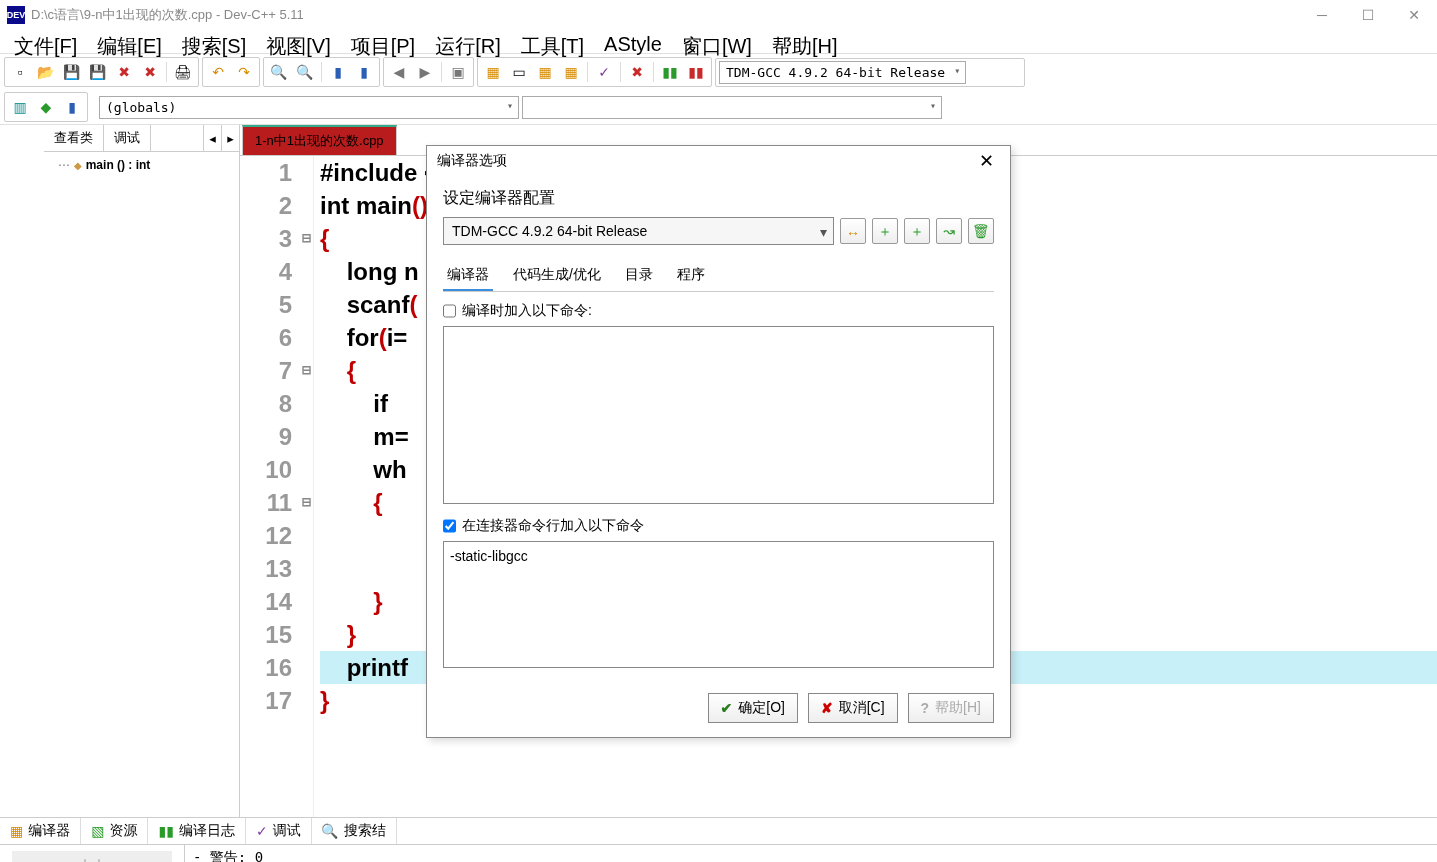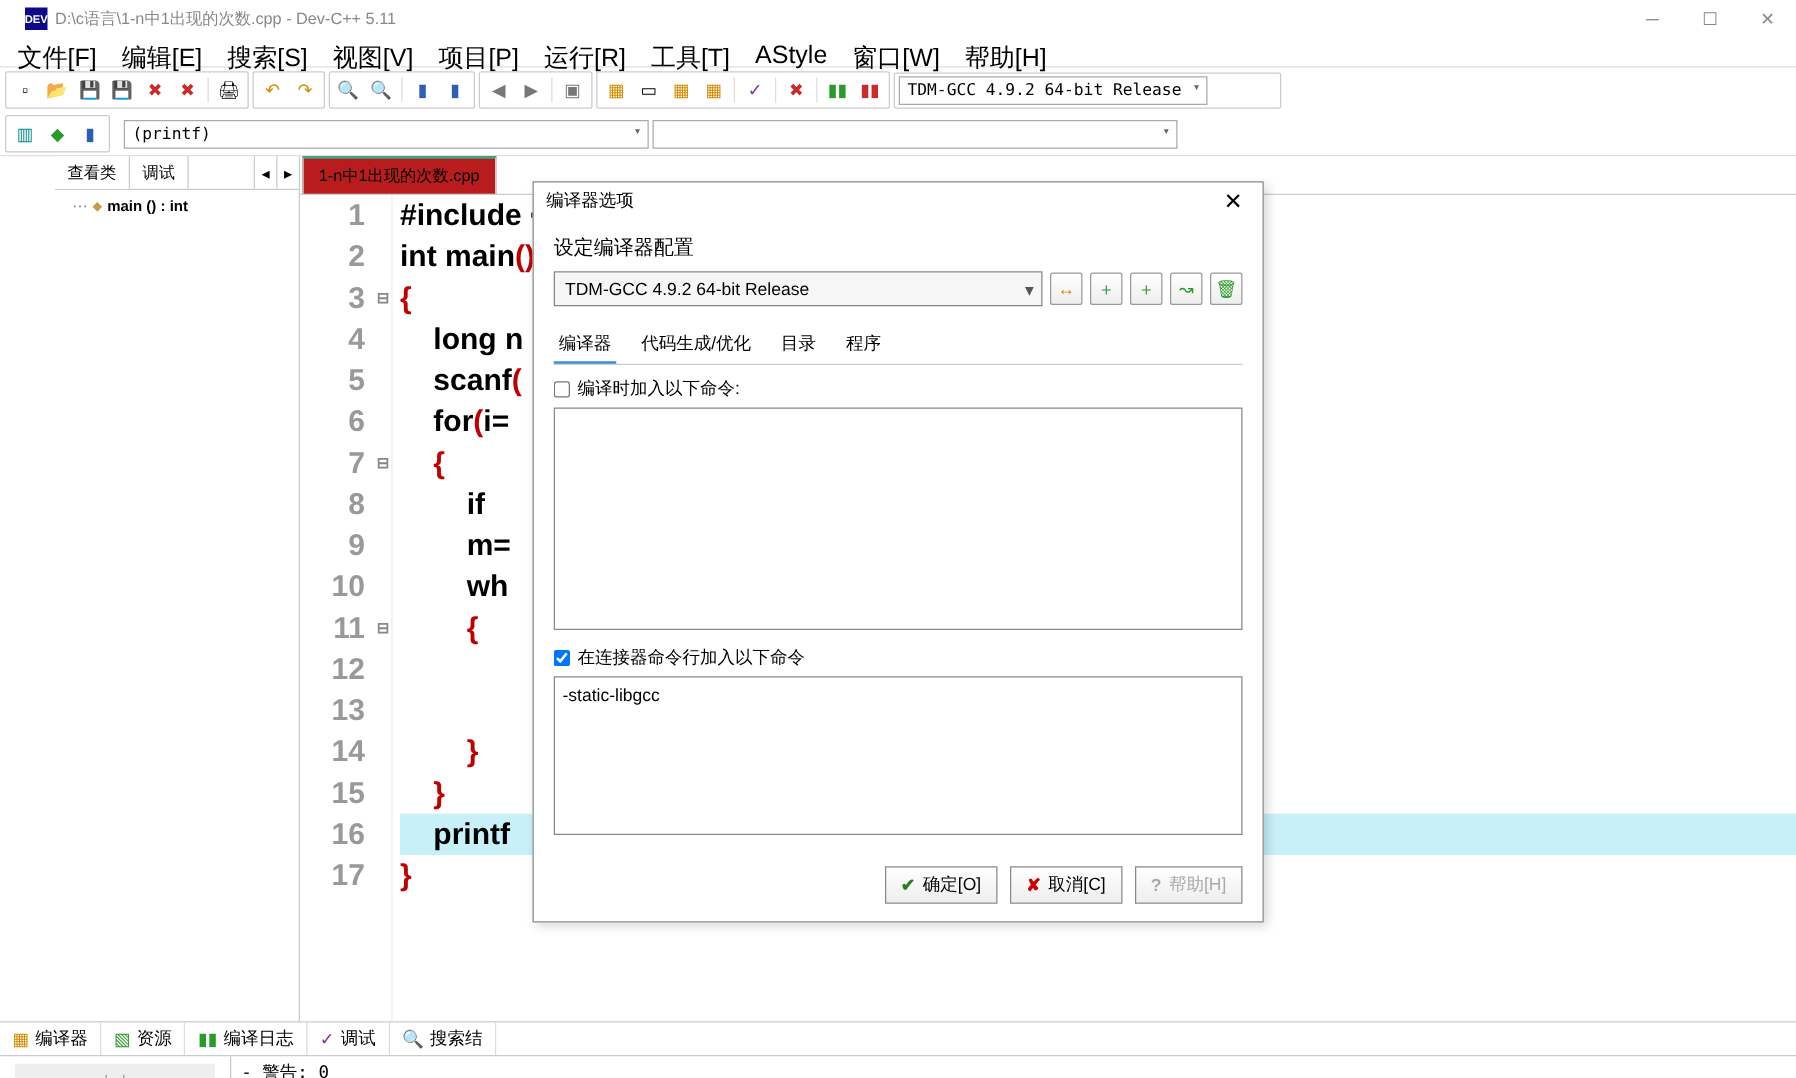--- a/index.html
+++ b/index.html
@@ -1,19 +1,19 @@
 <!DOCTYPE html>
 <html><head>
 <meta charset="utf-8">
 <style>
 * { box-sizing: border-box; margin: 0; padding: 0; font-family: "Microsoft YaHei", "SimSun", sans-serif; }
 body { background: #fff; font-size: 13px; overflow: hidden; }
 
 
-.titlebar { height: 30px; display: flex; align-items: center; padding-left: 20px; color: #888; }
+.titlebar { height: 30px; display: flex; align-items: center; padding-left: 7px; color: #888; }
 .titlebar-icon { width: 18px; height: 18px; background: #0a0a8a; margin-right: 6px; display: flex; align-items: center; justify-content: center; color: #fff; font-size: 9px; font-weight: bold; }
 .titlebar-buttons { margin-left: auto; display: flex; }
 .titlebar-btn { width: 46px; height: 30px; display: flex; align-items: center; justify-content: center; color: #888; font-size: 14px; cursor: pointer; }
 
 
 .menubar { height: 24px; display: flex; padding-left: 4px; border-bottom: 1px solid #e0e0e0; }
 .menubar-item { padding: 3px 10px; cursor: pointer; font-size: 20px; }
 
 
 .toolbar-row { display: flex; align-items: center; padding: 3px 4px; gap: 3px; }
@@ -61,21 +61,21 @@
 .dialog-close { margin-left: auto; font-size: 18px; cursor: pointer; padding: 0 6px; }
 .dialog-body { padding: 12px 16px; }
 .dialog-section-title { font-size: 16px; margin-bottom: 8px; }
 .dialog-combo-row { display: flex; gap: 6px; align-items: center; }
 .dialog-combo { flex: 1; border: 1px solid #888; padding: 5px 8px; font-size: 14px; background: #f6f6f6; position: relative; cursor: pointer; }
 .dialog-combo::after { content: "▾"; position: absolute; right: 6px; top: 6px; color: #555; }
 .mini-btn { width: 26px; height: 26px; border: 1px solid #999; border-radius: 2px; display: flex; align-items: center; justify-content: center; cursor: pointer; background: linear-gradient(#fff,#eee); }
 .dialog-tabs { display: flex; margin-top: 16px; gap: 16px; border-bottom: 1px solid #ccc; font-size: 14px; }
 .dialog-tab { padding: 5px 4px; cursor: pointer; }
 .dialog-tab.active { border-bottom: 2px solid #3a8edb; }
-.checkrow { display: flex; align-items: center; gap: 6px; margin: 10px 0 6px; font-size: 14px; }
+.checkrow { display: flex; gap: 6px; margin: 10px 0 6px; font-size: 14px; }
 .txtarea { width: 100%; resize: none; border: 1px solid #888; padding: 6px; font-size: 14px; font-family: inherit; }
 .txtarea.tall1 { height: 178px; }
 .txtarea.tall2 { height: 127px; }
 .dialog-buttons { display: flex; justify-content: flex-end; gap: 10px; padding: 10px 16px 14px; }
 .dlg-btn { padding: 5px 12px; border: 1px solid #888; background: linear-gradient(#fff,#eee); cursor: pointer; display: flex; align-items: center; gap: 6px; font-size: 14px; }
 .dlg-btn.disabled { color: #aaa; }
 .glyph-check { color: #2a7d1f; font-weight: bold; }
 .glyph-x { color: #c00; font-weight: bold; }
 .glyph-q { color: #aaa; font-weight: bold; }
 
@@ -100,21 +100,21 @@
 
 
 .kw { color: #000; }
 .br { color: #c00000; } 
 </style>
 </head>
 <body>
 
 <div class="titlebar">
   <div class="titlebar-icon">DEV</div>
-  <div>D:\c语言\1-n中1出现的次数.cpp - Dev-C++ 5.11</div>
+  <div>D:\c语言\9-n中1出现的次数.cpp - Dev-C++ 5.11</div>
   <div class="titlebar-buttons">
     <div class="titlebar-btn">─</div>
     <div class="titlebar-btn">☐</div>
     <div class="titlebar-btn">✕</div>
   </div>
 </div>
 
 <div class="menubar">
   <div class="menubar-item">文件[F]</div>
   <div class="menubar-item">编辑[E]</div>
@@ -227,21 +227,21 @@
     <div class="tb-btn">
         <span class="ico c-teal">▥</span>
       </div>
     <div class="tb-btn">
         <span class="ico c-green">◆</span>
       </div>
     <div class="tb-btn">
         <span class="ico c-blue">▮</span>
       </div>
   </div>
-  <div class="combo globals-combo">(printf)</div>
+  <div class="combo globals-combo">(globals)</div>
   <div class="combo empty-combo">&nbsp;</div>
 </div>
 
 <div class="main">
 
   <div class="left-panel">
     <div class="left-tabs">
       <div class="left-tab active">查看类</div>
       <div class="left-tab">调试</div>
       <div class="left-tab-nav">

